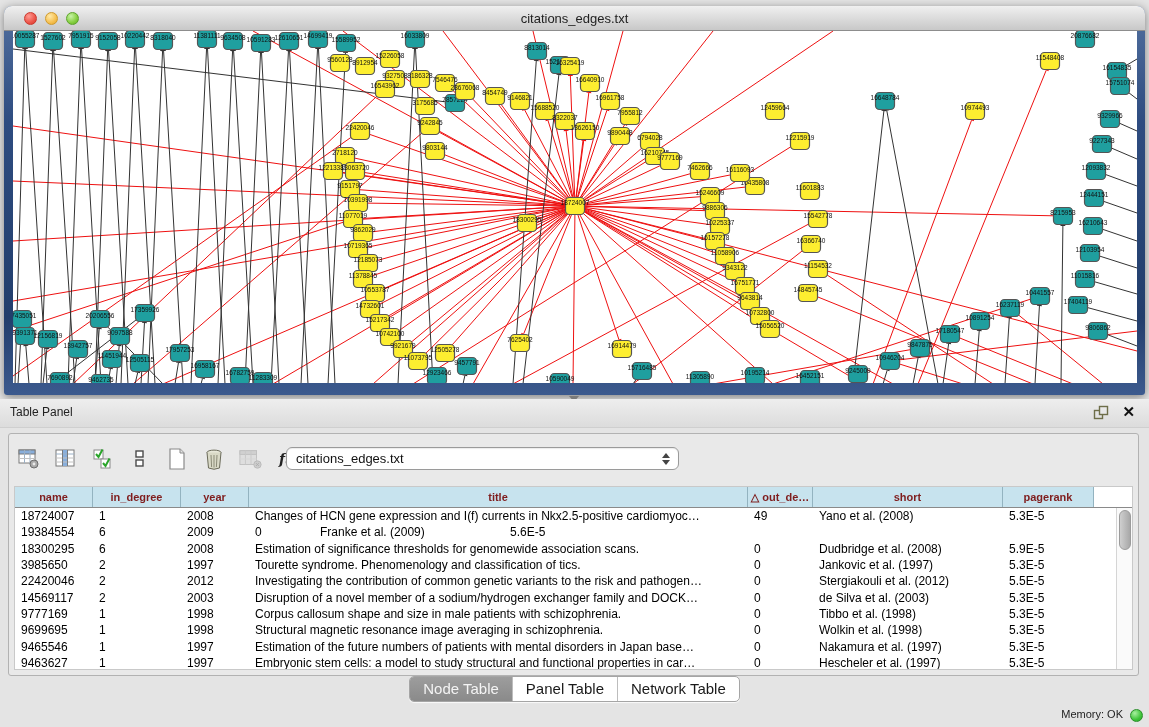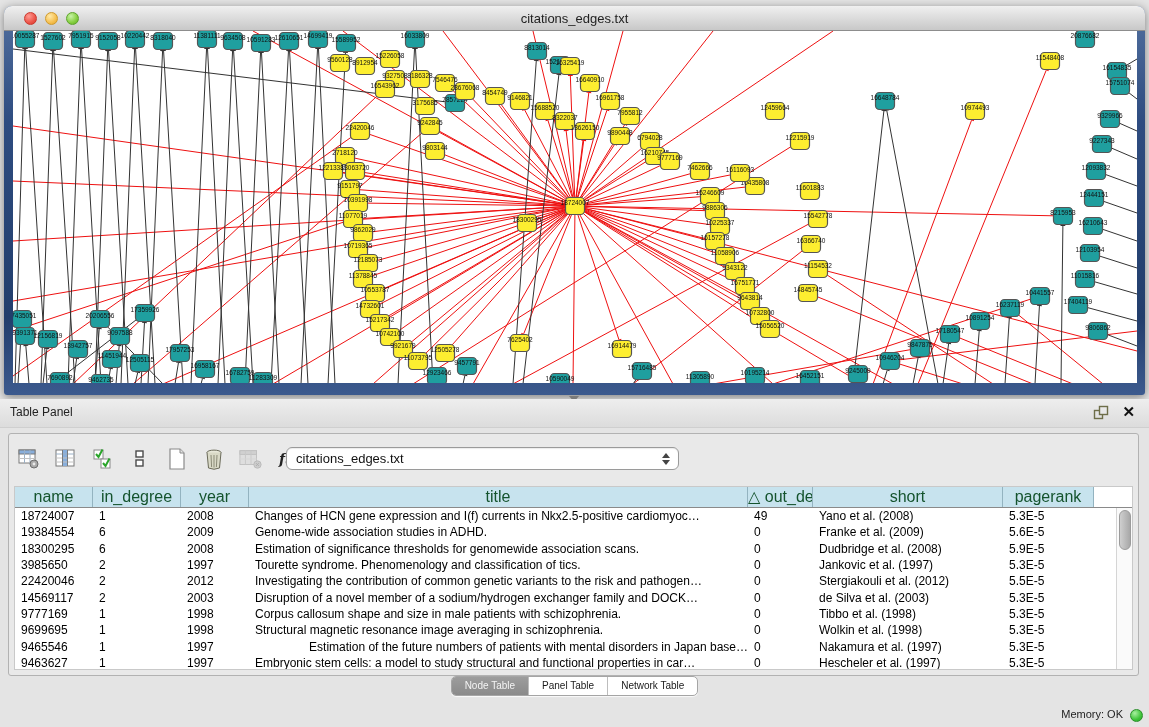--- a/index.html
+++ b/index.html
@@ -43,35 +43,35 @@
     box-shadow:inset 0 1px 1px rgba(0,0,0,.08);}
   .select .val{font-size:13px;color:#111;margin-left:9px;flex:1;}
   .stepper{margin-right:8px;display:flex;flex-direction:column;gap:2px;}
   .stepper i{width:0;height:0;border-left:4px solid transparent;border-right:4px solid transparent;}
   .stepper .up{border-bottom:5px solid #444;}
   .stepper .dn{border-top:5px solid #444;}
 
   .table-wrap{position:absolute;left:5px;top:52px;right:5px;bottom:5px;background:#fff;
     border:1px solid #c9c9c9;box-sizing:border-box;overflow:hidden;}
   .thead{display:flex;height:21px;background:#c7e3ee;border-bottom:1px solid #8a8a8a;box-sizing:border-box;}
-  .th{font-size:16px;color:#14532d;text-align:center;line-height:20px;border-right:1px solid #93b3c0;
-      box-sizing:border-box;flex-shrink:0;white-space:nowrap;overflow:hidden;}
+  .th{font-size:11px;color:#7f1d1d;text-align:center;line-height:20px;border-right:1px solid #93b3c0;
+      box-sizing:border-box;flex-shrink:0;white-space:nowrap;overflow:hidden;font-weight:bold;}
   .th.filler{background:#fff;border-right:none;flex:1;}
   .tr{display:flex;height:16.3px;align-items:center;}
   .td{font-size:12px;color:#000;padding-left:6px;box-sizing:border-box;flex-shrink:0;
       white-space:nowrap;overflow:hidden;}
   .vscroll{position:absolute;right:0;top:21px;bottom:0;width:15px;background:#fafafa;border-left:1px solid #d5d5d5;}
   .vthumb{position:absolute;left:2px;top:2px;width:10px;height:38px;border-radius:6px;
       background:linear-gradient(90deg,#cfcfcf,#a8a8a8);border:1px solid #9b9b9b;}
 
   
   .tabs-row{position:absolute;left:0;top:676px;width:1149px;display:flex;justify-content:center;}
   .tabs{display:inline-flex;border:1px solid #a5a5a5;border-radius:5px;overflow:hidden;background:#fff;
         box-shadow:0 1px 1px rgba(255,255,255,.8);}
-  .tab{font-size:10px;color:#1a1a1a;padding:3px 13px 4px;border-left:1px solid #bdbdbd;cursor:default;}
+  .tab{font-size:15px;color:#1a1a1a;padding:3px 13px 4px;border-left:1px solid #bdbdbd;cursor:default;}
   .tab:first-child{border-left:none;}
   .tab.sel{background:linear-gradient(#9d9d9d,#8a8a8a);color:#f4f4f4;}
 
   
   .statusbar{position:absolute;left:4px;bottom:0;width:1149px;height:26px;}
   .mem-label{position:absolute;right:30px;bottom:7px;font-size:11px;color:#222;}
   .mem-dot{position:absolute;right:10px;bottom:5px;width:13px;height:13px;border-radius:50%;
     background:radial-gradient(circle at 35% 30%,#a8f0a0,#3fc43a 60%,#28a428);border:1px solid #2a8f2a;box-sizing:border-box;}
 </style>
 </head>
@@ -747,21 +747,20 @@
           <div class="td" style="width: 68px;">2008</div>
           <div class="td" style="width: 499px;">Changes of HCN gene expression and I(f) currents in Nkx2.5-positive cardiomyoc…</div>
           <div class="td" style="width: 65px;">49</div>
           <div class="td" style="width: 190px;">Yano et al. (2008)</div>
           <div class="td" style="width: 91px;">5.3E-5</div>
         </div>
         <div class="tr">
           <div class="td" style="width: 78px;">19384554</div>
           <div class="td" style="width: 88px;">6</div>
           <div class="td" style="width: 68px;">2009</div>
-          <div class="td" style="width: 499px;">Genome-wide association studies in ADHD.</div>
           <div class="td" style="width: 65px;">0</div>
           <div class="td" style="width: 190px;">Franke et al. (2009)</div>
           <div class="td" style="width: 91px;">5.6E-5</div>
         </div>
         <div class="tr">
           <div class="td" style="width: 78px;">18300295</div>
           <div class="td" style="width: 88px;">6</div>
           <div class="td" style="width: 68px;">2008</div>
           <div class="td" style="width: 499px;">Estimation of significance thresholds for genomewide association scans.</div>
           <div class="td" style="width: 65px;">0</div>
@@ -810,21 +809,21 @@
           <div class="td" style="width: 68px;">1998</div>
           <div class="td" style="width: 499px;">Structural magnetic resonance image averaging in schizophrenia.</div>
           <div class="td" style="width: 65px;">0</div>
           <div class="td" style="width: 190px;">Wolkin et al. (1998)</div>
           <div class="td" style="width: 91px;">5.3E-5</div>
         </div>
         <div class="tr">
           <div class="td" style="width: 78px;">9465546</div>
           <div class="td" style="width: 88px;">1</div>
           <div class="td" style="width: 68px;">1997</div>
-          <div class="td" style="width: 499px; text-align: right;">Estimation of the future numbers of patients with mental disorders in Japan base…</div>
+          <div class="td" style="width: 499px;">Estimation of the future numbers of patients with mental disorders in Japan base…</div>
           <div class="td" style="width: 65px;">0</div>
           <div class="td" style="width: 190px;">Nakamura et al. (1997)</div>
           <div class="td" style="width: 91px;">5.3E-5</div>
         </div>
         <div class="tr">
           <div class="td" style="width: 78px;">9463627</div>
           <div class="td" style="width: 88px;">1</div>
           <div class="td" style="width: 68px;">1997</div>
           <div class="td" style="width: 499px;">Embryonic stem cells: a model to study structural and functional properties in car…</div>
           <div class="td" style="width: 65px;">0</div>

